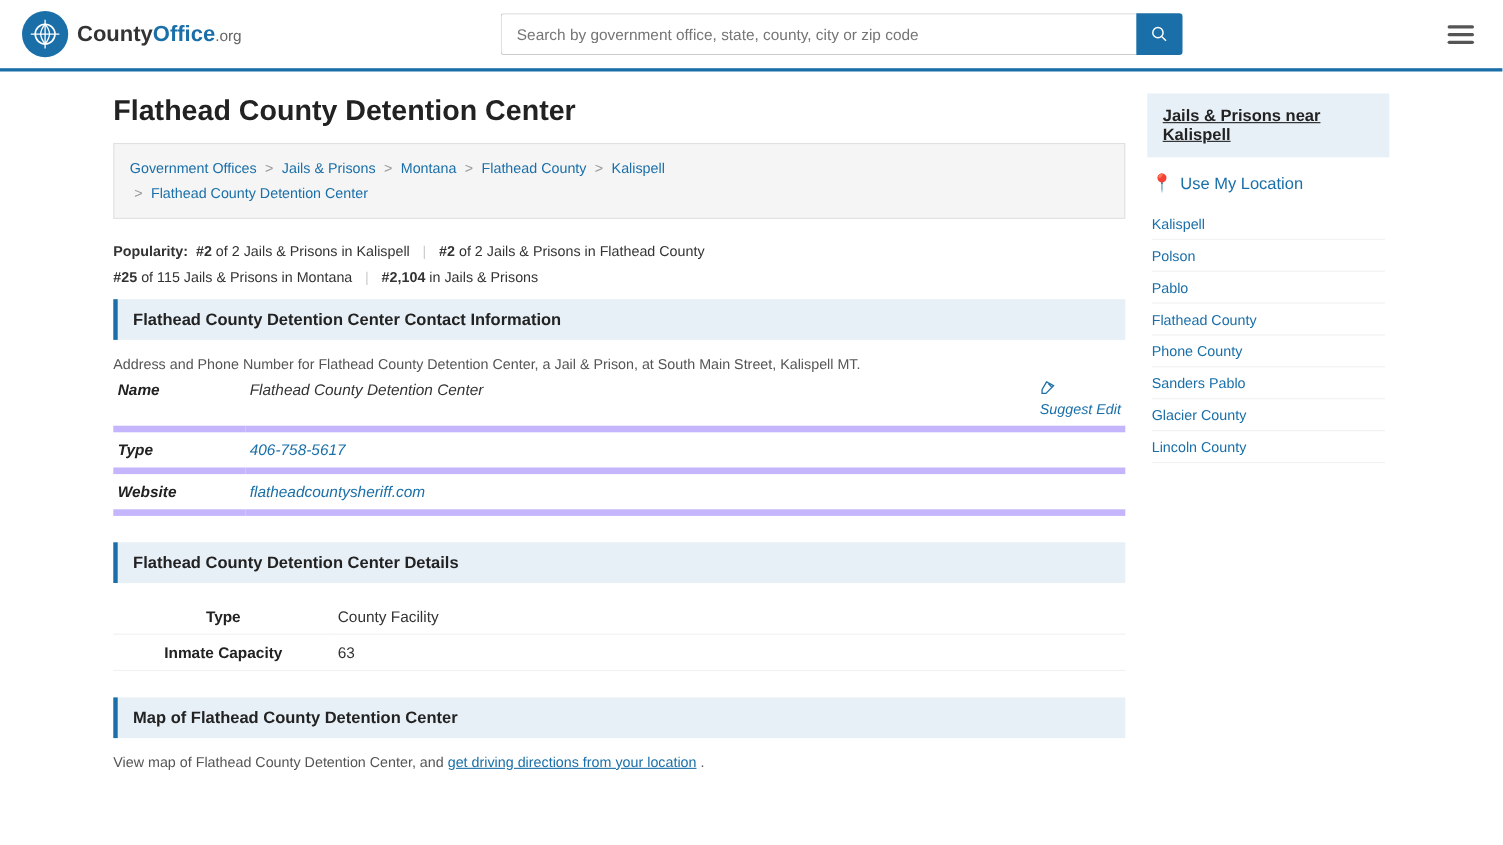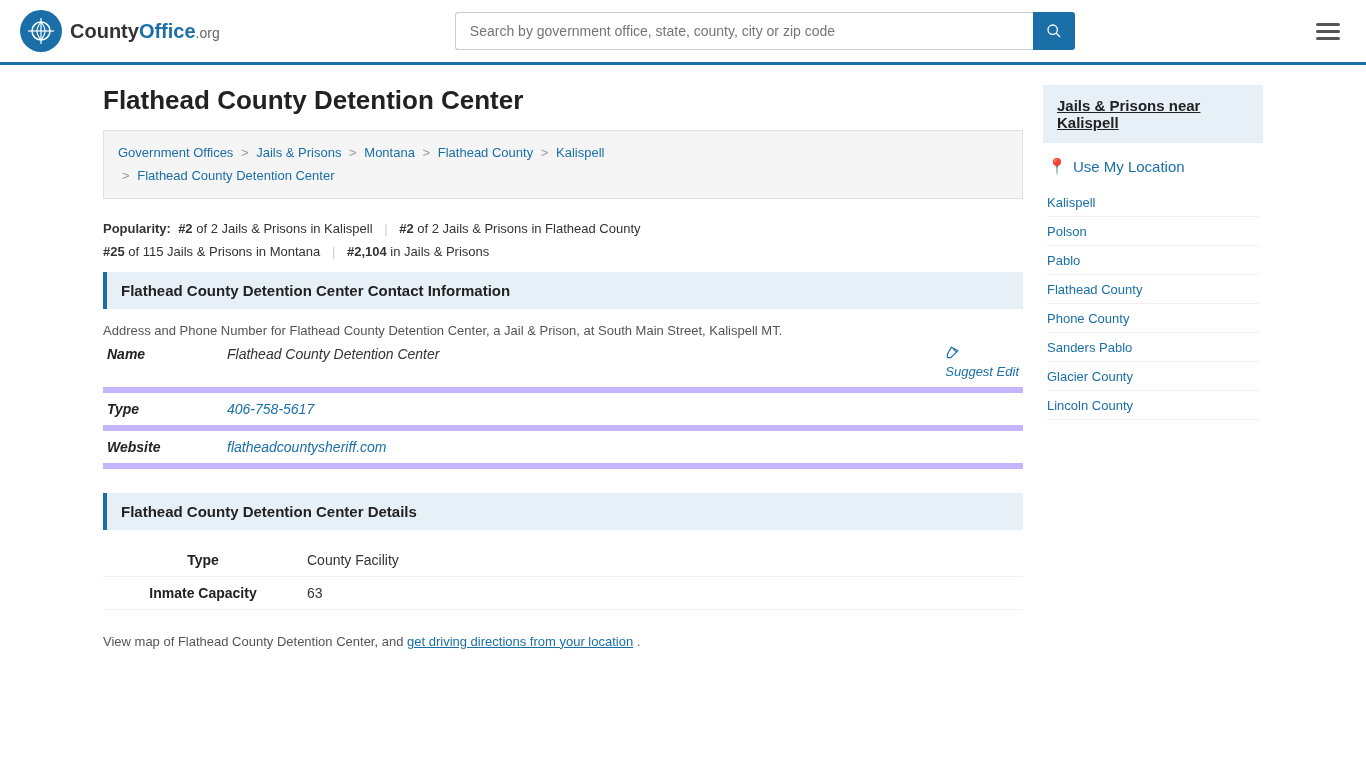--- a/index.html
+++ b/index.html
@@ -363,20 +363,21 @@
         </tr>
         <tr>
           <td>Inmate Capacity</td>
           <td>63</td>
         </tr>
       </tbody>
         </table>
     </div>
 
     <div class="section-block">
+      <div class="section-header">Map of Flathead County Detention Center</div>
       <p class="map-desc">
         <span>View map of Flathead County Detention Center, and</span>
         <a href="#">get driving directions from your location</a>
         <span>.</span>
       </p>
     </div>
 
   </div>
 
   <aside class="sidebar">

